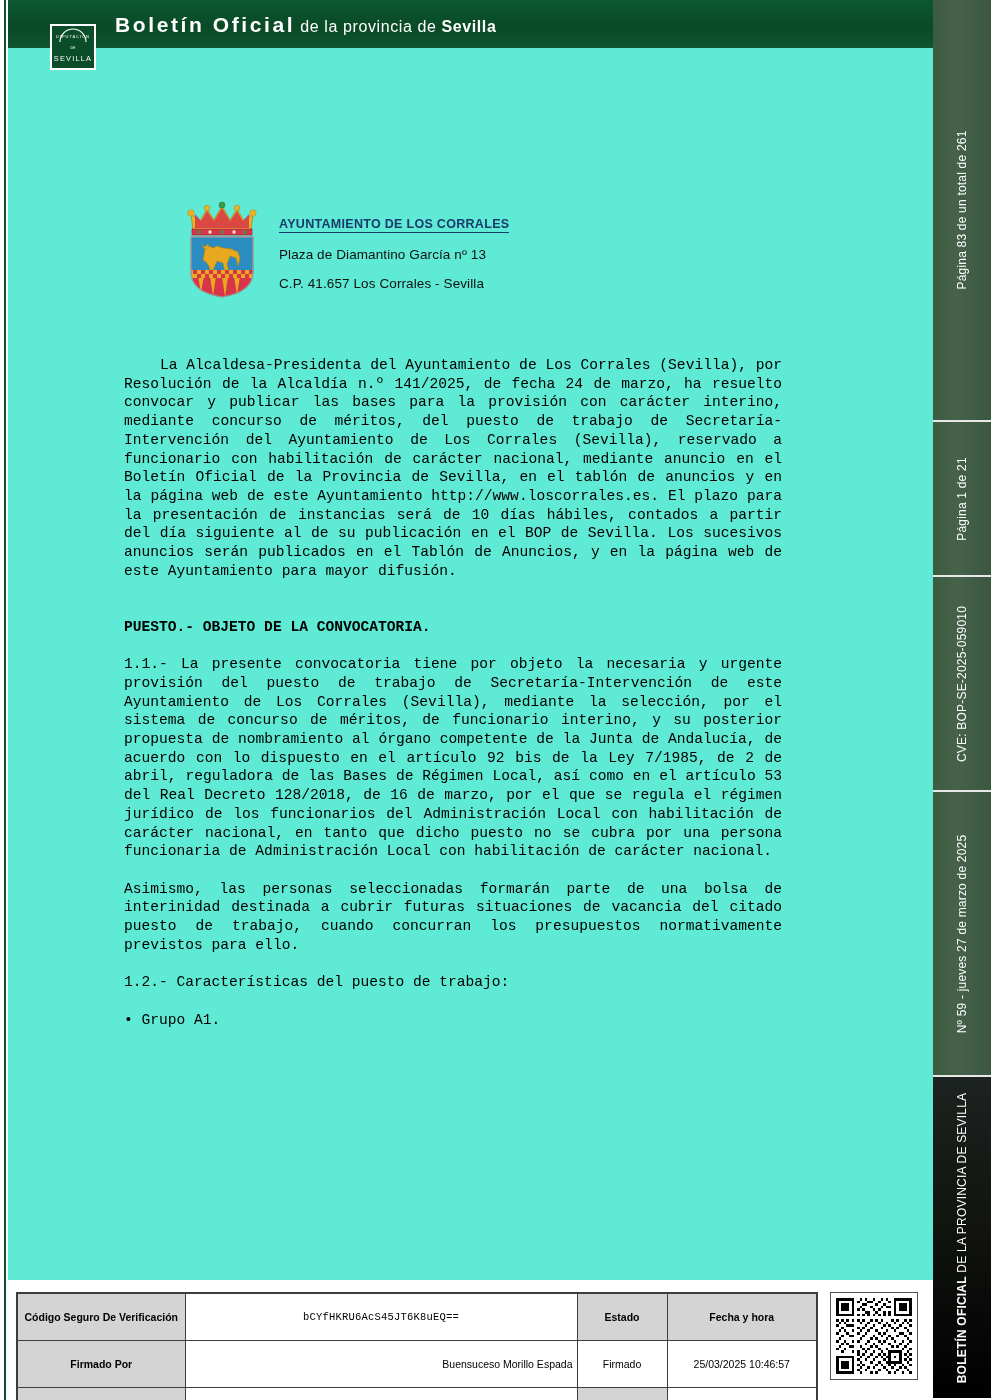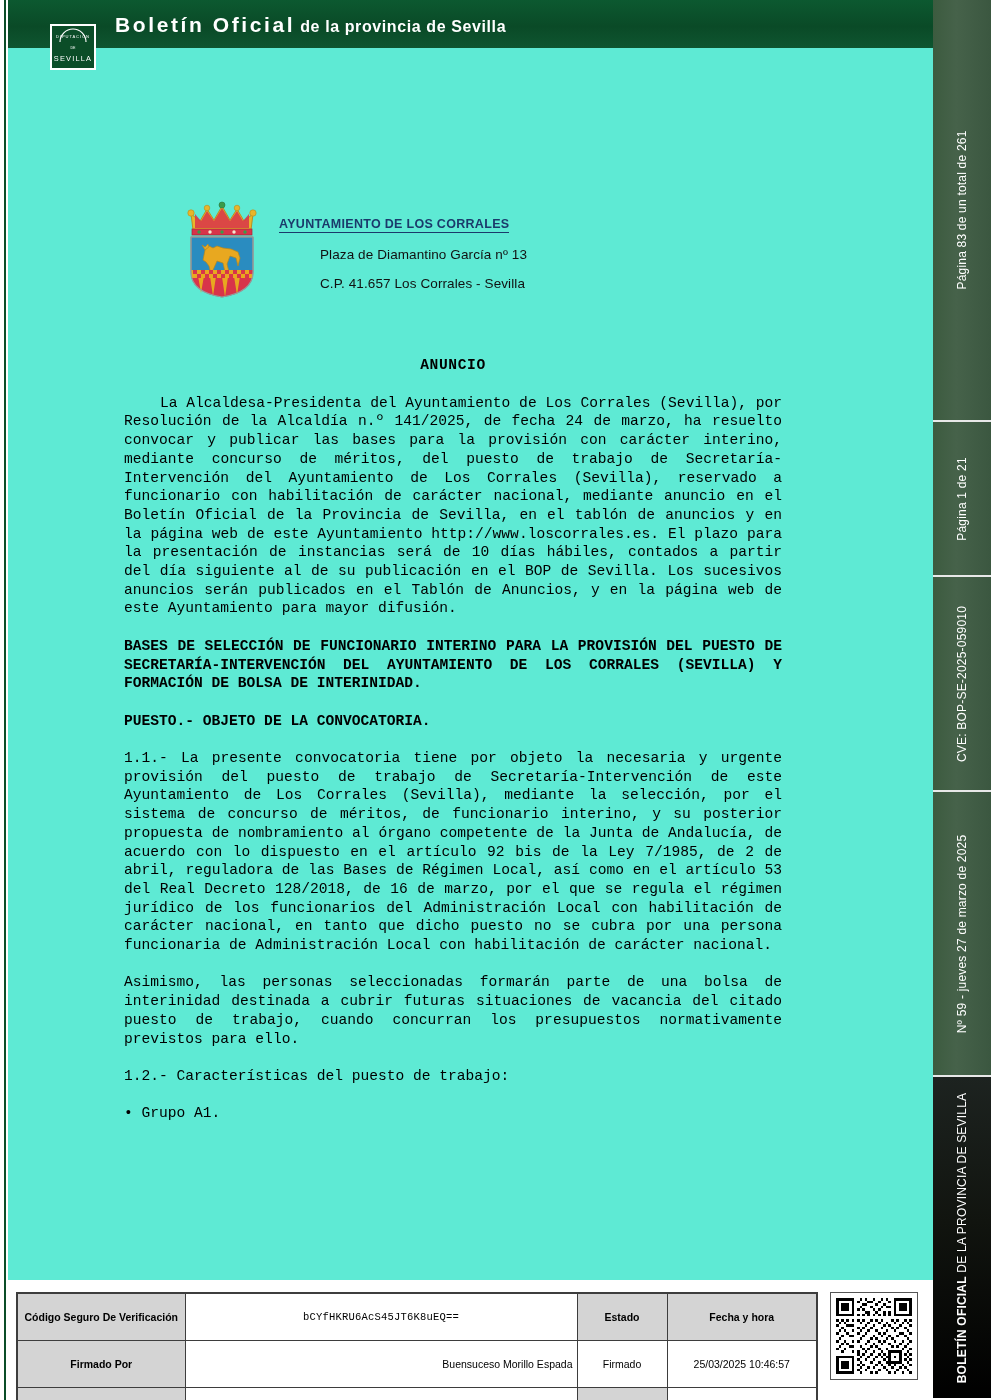--- a/index.html
+++ b/index.html
@@ -44,21 +44,21 @@
     margin-left: 107px;
     color: #ffffff;
     font-size: 21px;
     font-weight: 700;
     letter-spacing: 2.6px;
     white-space: nowrap;
     line-height: 1;
   }
   .mh-title .light {
     font-size: 16px;
-    font-weight: 700;
+    font-weight: 400;
     letter-spacing: 0.6px;
   }
   .mh-title .strong {
     font-size: 16px;
     font-weight: 700;
     letter-spacing: 0.6px;
   }
 
   
   .logo {
@@ -128,21 +128,20 @@
     display: inline-block;
     padding-bottom: 1px;
     font-variant: small-caps;
     text-transform: uppercase;
   }
   .lh-line {
     font-size: 13.5px;
     color: #111111;
     margin-top: 14px;
     letter-spacing: 0.1px;
-    margin-left: 41px;
   }
 
   
   .body-text {
     position: absolute;
     left: 116px; top: 308px;
     width: 658px;
     font-family: "Liberation Mono", "DejaVu Sans Mono", monospace;
     font-size: 14.6px;
     line-height: 18.7px;
@@ -293,24 +292,22 @@
         <path d="M8 37 L70 37 L70 72 Q70 92 39 97 Q8 92 8 72 Z" fill="none" stroke="#9a9a9a" stroke-width="1.2"></path>
       </svg>
       <div class="lh-text">
         <div class="lh-name">Ayuntamiento de Los Corrales</div>
         <div class="lh-line">Plaza de Diamantino García nº 13</div>
         <div class="lh-line">C.P. 41.657  Los Corrales - Sevilla</div>
       </div>
     </div>
 
     <div class="body-text">
-      <div class="anuncio">ANUNCIO</div>
       <p class="just indent">La Alcaldesa-Presidenta del Ayuntamiento de Los Corrales (Sevilla), por Resolución de la Alcaldía n.º 141/2025, de fecha 24 de marzo, ha resuelto convocar y publicar las bases para la provisión con carácter interino, mediante concurso de méritos, del puesto de trabajo de Secretaría-Intervención del Ayuntamiento de Los Corrales (Sevilla), reservado a funcionario con habilitación de carácter nacional, mediante anuncio en el Boletín Oficial de la Provincia de Sevilla, en el tablón de anuncios y en la página web de este Ayuntamiento http://www.loscorrales.es. El plazo para la presentación de instancias será de 10 días hábiles, contados a partir del día siguiente al de su publicación en el BOP de Sevilla. Los sucesivos anuncios serán publicados en el Tablón de Anuncios, y en la página web de este Ayuntamiento para mayor difusión.</p>
       <div class="gap"></div>
-      <p class="bold">BASES DE SELECCIÓN DE FUNCIONARIO INTERINO PARA LA PROVISIÓN DEL PUESTO DE SECRETARÍA-INTERVENCIÓN DEL AYUNTAMIENTO DE LOS CORRALES (SEVILLA) Y FORMACIÓN DE BOLSA DE INTERINIDAD.</p>
       <div class="gap"></div>
       <p class="bold">PUESTO.- OBJETO DE LA CONVOCATORIA.</p>
       <div class="gap"></div>
       <p class="just">1.1.- La presente convocatoria tiene por objeto la necesaria y urgente provisión del puesto de trabajo de Secretaría-Intervención de este Ayuntamiento de Los Corrales (Sevilla), mediante la selección, por el sistema de concurso de méritos, de funcionario interino, y su posterior propuesta de nombramiento al órgano competente de la Junta de Andalucía, de acuerdo con lo dispuesto en el artículo 92 bis de la Ley 7/1985, de 2 de abril, reguladora de las Bases de Régimen Local, así como en el artículo 53 del Real Decreto 128/2018, de 16 de marzo, por el que se regula el régimen jurídico de los funcionarios del Administración Local con habilitación de carácter nacional, en tanto que dicho puesto no se cubra por una persona funcionaria de Administración Local con habilitación de carácter nacional.</p>
       <div class="gap"></div>
       <p class="just">Asimismo, las personas seleccionadas formarán parte de una bolsa de interinidad destinada a cubrir futuras situaciones de vacancia del citado puesto de trabajo, cuando concurran los presupuestos normativamente previstos para ello.</p>
       <div class="gap"></div>
       <p class="bullet">1.2.- Características del puesto de trabajo:</p>
       <div class="gap"></div>
       <p class="bullet">• Grupo A1.</p>

